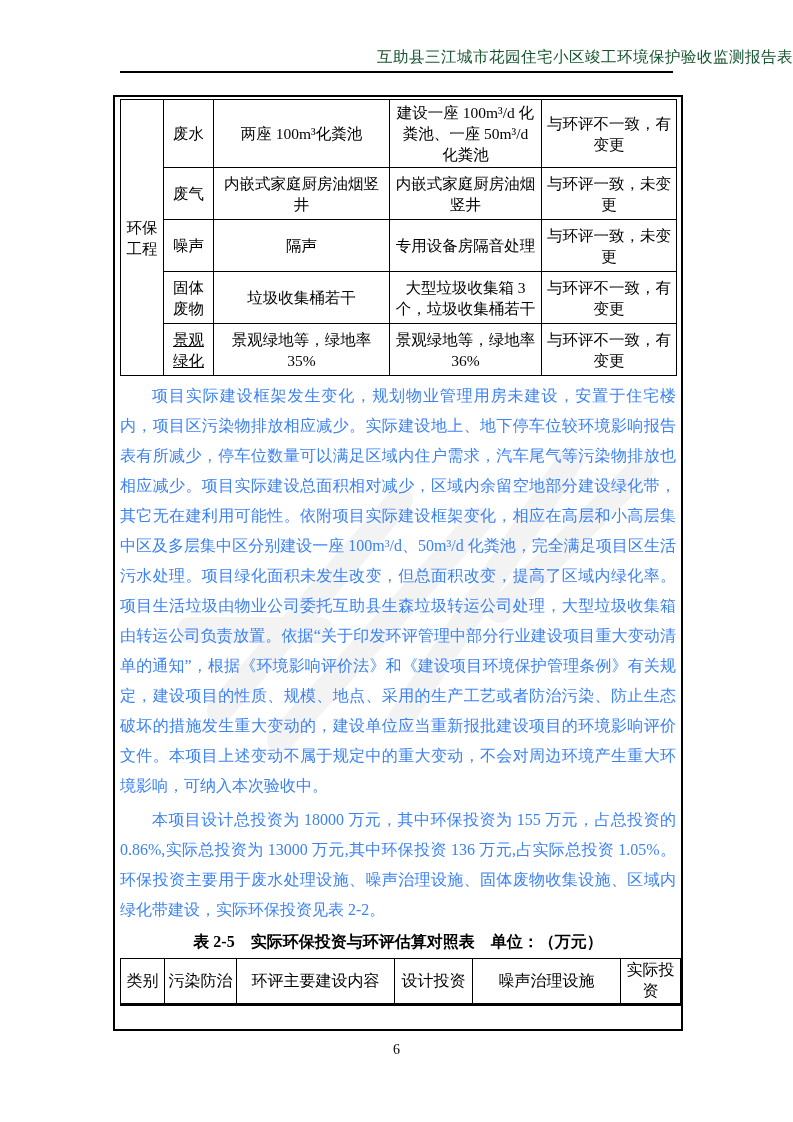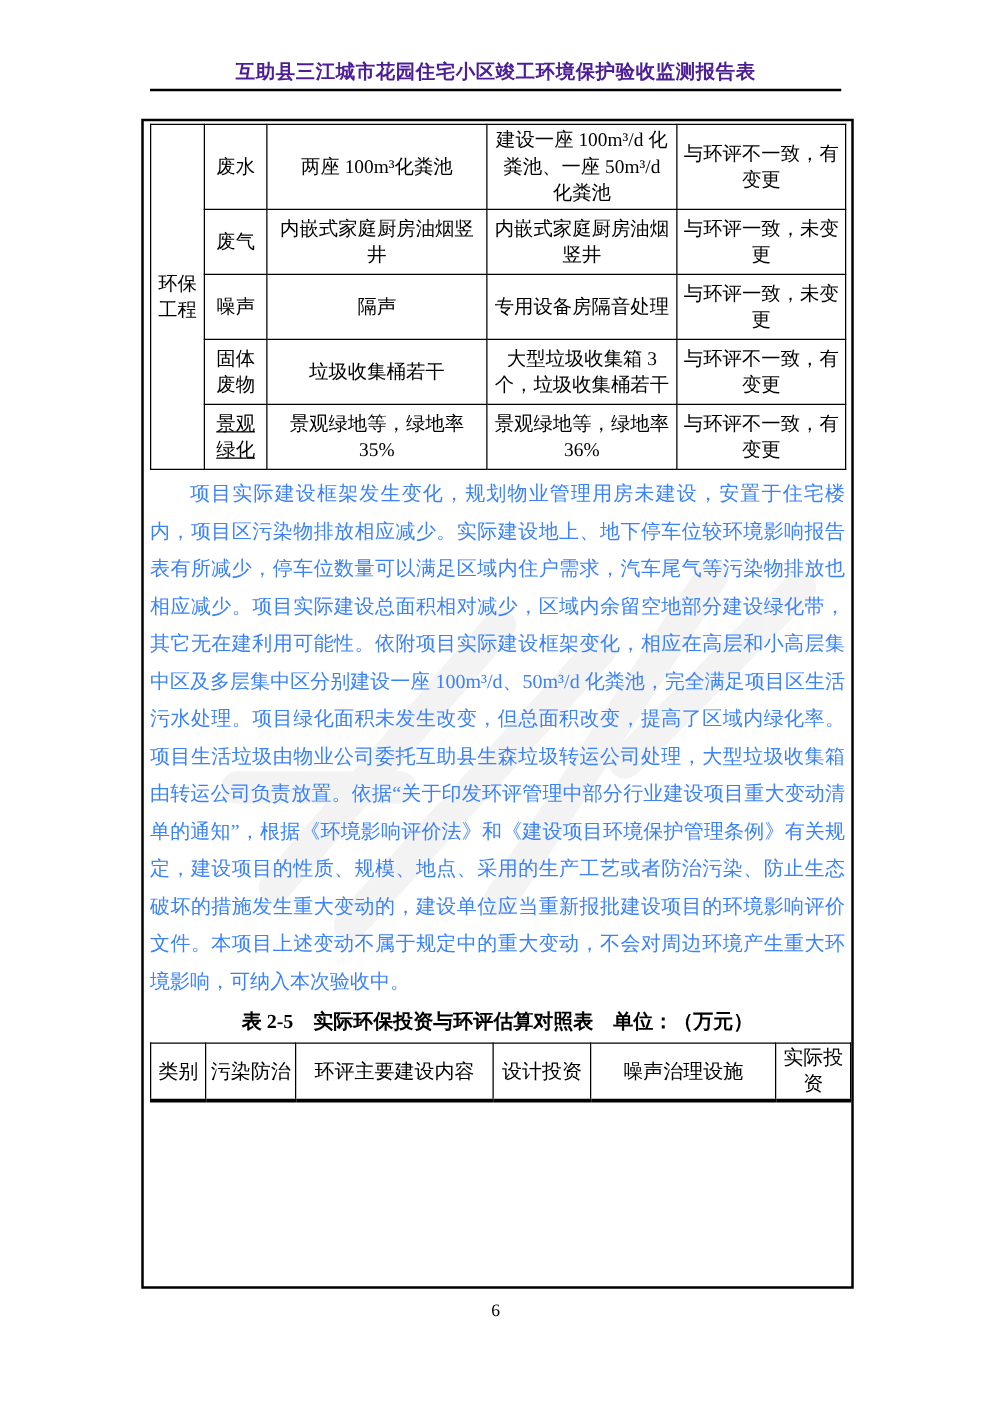--- a/index.html
+++ b/index.html
@@ -7,22 +7,22 @@
     width:793px;height:1122px;
     background:#ffffff;
     font-family:"Liberation Serif","DejaVu Serif",serif;
     color:#111;
     position:relative;
     overflow:hidden;
   }
   .page{position:relative;width:793px;height:1122px;}
   .doc-title{
     position:absolute;top:47px;left:0;width:100%;
-    text-align:center;font-weight:bold;font-size:15.5px;
-    letter-spacing:0.5px;color:#4c1d95;
+    text-align:right;font-weight:normal;font-size:15.5px;
+    letter-spacing:0.5px;color:#14532d;
   }
   .title-rule{
     position:absolute;top:71px;left:120px;width:553px;height:2px;
     background:#000;
   }
   .frame{
     position:absolute;top:95px;left:113px;width:570px;height:936px;
     border:2px solid #000;box-sizing:border-box;
     padding:2px 5px 0 5px;overflow:hidden;z-index:1;
   }
@@ -128,20 +128,21 @@
           <td>景观绿地等，绿地率 35%</td>
           <td>景观绿地等，绿地率 36%</td>
           <td>与环评不一致，有变更</td>
         </tr>
       </tbody>
     </table>
 
     <p class="para">项目实际建设框架发生变化，规划物业管理用房未建设，安置于住宅楼内，项目区污染物排放相应减少。实际建设地上、地下停车位较环境影响报告表有所减少，停车位数量可以满足区域内住户需求，汽车尾气等污染物排放也相应减少。项目实际建设总面积相对减少，区域内余留空地部分建设绿化带，其它无在建利用可能性。依附项目实际建设框架变化，相应在高层和小高层集中区及多层集中区分别建设一座 100m³/d、50m³/d 化粪池，完全满足项目区生活污水处理。项目绿化面积未发生改变，但总面积改变，提高了区域内绿化率。项目生活垃圾由物业公司委托互助县生森垃圾转运公司处理，大型垃圾收集箱由转运公司负责放置。依据“关于印发环评管理中部分行业建设项目重大变动清单的通知”，根据《环境影响评价法》和《建设项目环境保护管理条例》有关规定，建设项目的性质、规模、地点、采用的生产工艺或者防治污染、防止生态破坏的措施发生重大变动的，建设单位应当重新报批建设项目的环境影响评价文件。本项目上述变动不属于规定中的重大变动，不会对周边环境产生重大环境影响，可纳入本次验收中。</p>
 
 
+    <p class="para">本项目设计总投资为 18000 万元，其中环保投资为 155 万元，占总投资的 0.86%,实际总投资为 13000 万元,其中环保投资 136 万元,占实际总投资 1.05%。环保投资主要用于废水处理设施、噪声治理设施、固体废物收集设施、区域内绿化带建设，实际环保投资见表 2-2。</p>
 
     <div class="t2-caption">表 2-5　实际环保投资与环评估算对照表　单位：（万元）</div>
 
     <table class="t2">
       <colgroup>
         <col style="width:44px">
           <col style="width:72px">
           <col style="width:158px">
         <col style="width:78px">
           <col style="width:148px">

